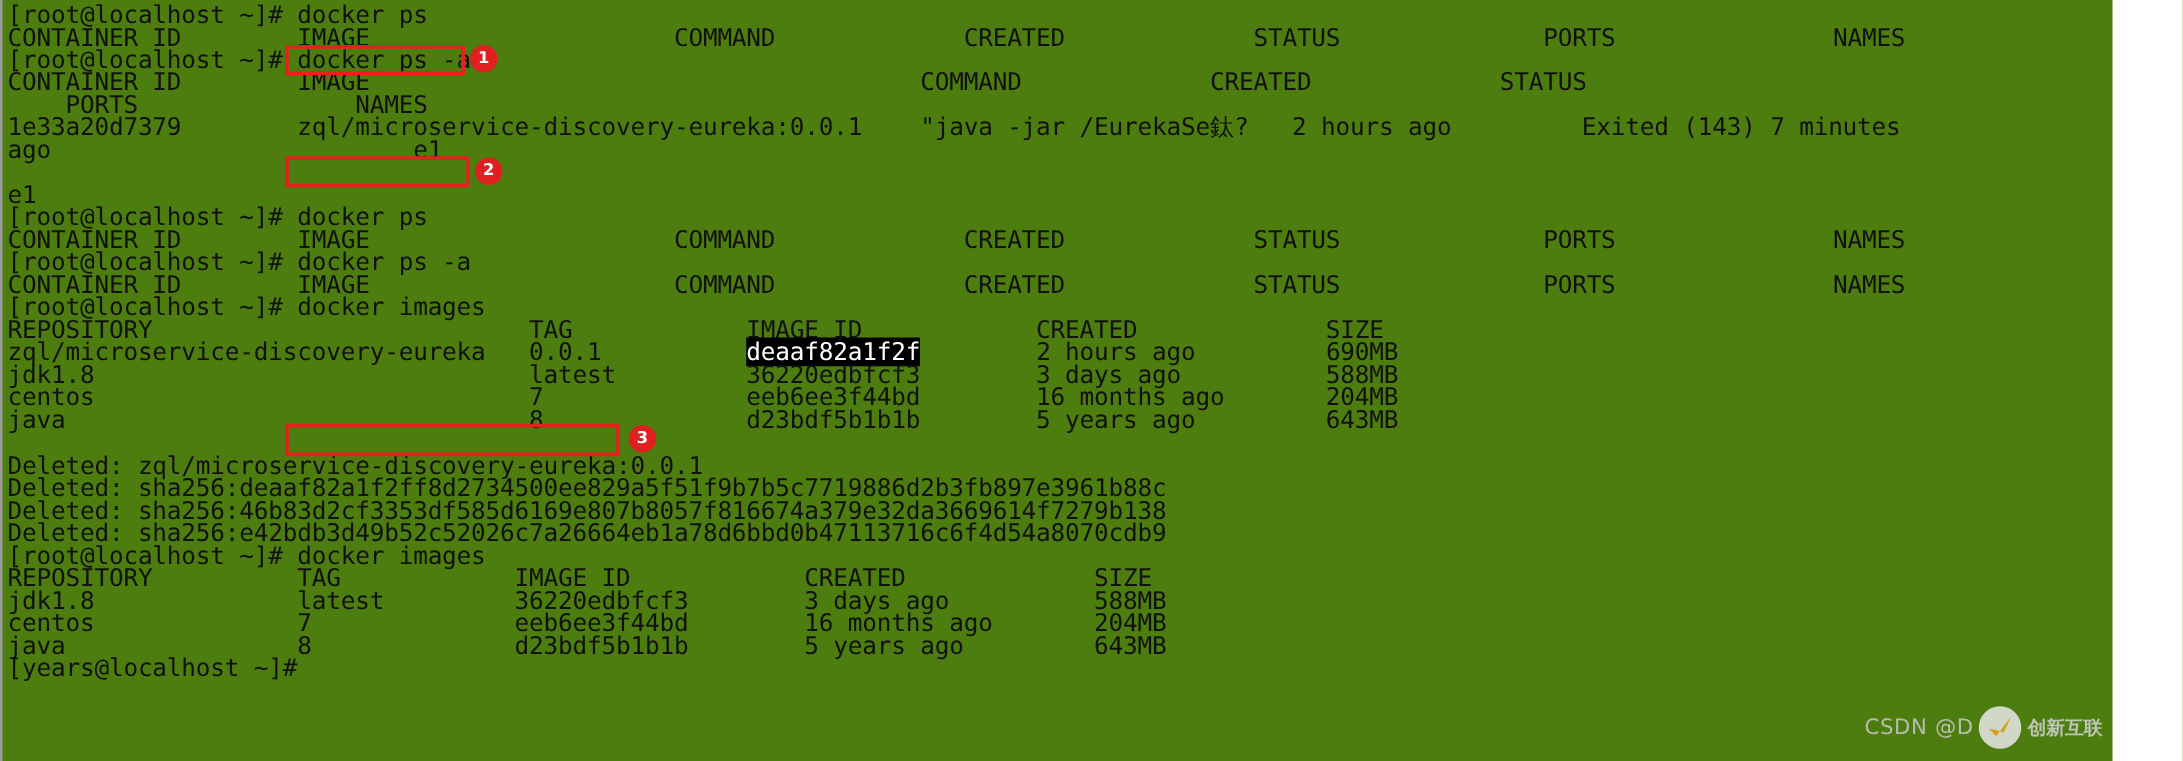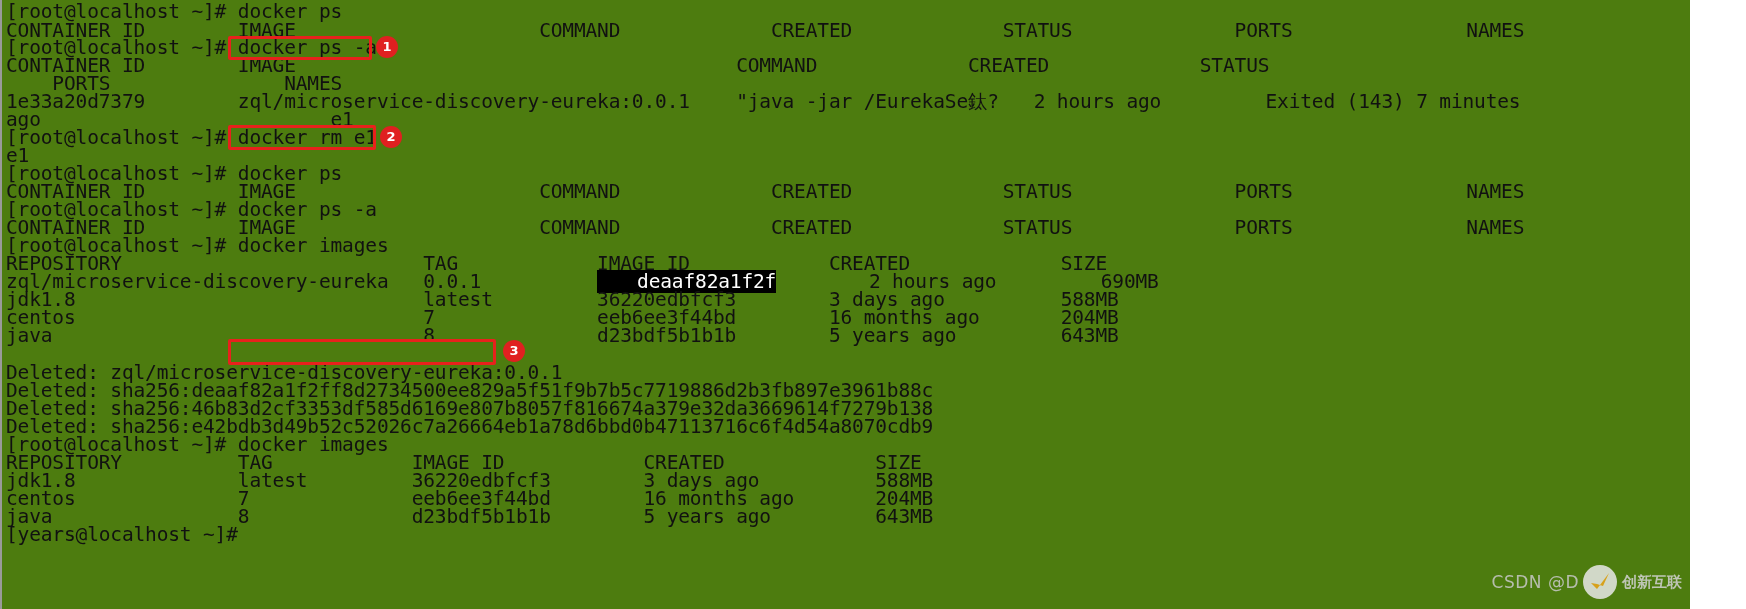--- a/index.html
+++ b/index.html
@@ -38,21 +38,20 @@
     font-family: "DejaVu Sans Mono", "Liberation Mono", monospace;
     font-size: 19.5px;
     line-height: 19.6px;
     letter-spacing: -0.15px;
     color: #111111;
   }
   .seg { white-space: pre; }
   .inv {
     background: #000000;
     color: #ffffff;
-    padding-left: 40px;
   }
   
   .redbox {
     position: absolute;
     border: 3px solid #e8211c;
     border-radius: 2px;
     box-sizing: border-box;
     pointer-events: none;
   }
   
@@ -116,21 +115,20 @@
   <div id="left-rule"></div>
 
   <div id="terminal">
       <div class="line" style="top: 2px;">[root@localhost ~]# docker ps</div>
       <div class="line" style="top: 21px;">CONTAINER ID        IMAGE                     COMMAND             CREATED             STATUS              PORTS               NAMES</div>
       <div class="line" style="top: 38px;">[root@localhost ~]# docker ps -a</div>
       <div class="line" style="top: 56px;">CONTAINER ID        IMAGE                                      COMMAND             CREATED             STATUS</div>
       <div class="line" style="top: 74px;">    PORTS               NAMES</div>
       <div class="line" style="top: 92px;">1e33a20d7379        zql/microservice-discovery-eureka:0.0.1    "java -jar /EurekaSe鈦?   2 hours ago         Exited (143) 7 minutes</div>
       <div class="line" style="top: 110px;">ago                         e1</div>
-      <div class="line" style="top: 128px;">[root@localhost ~]# docker rm e1</div>
       <div class="line" style="top: 146px;">e1</div>
       <div class="line" style="top: 164px;">[root@localhost ~]# docker ps</div>
       <div class="line" style="top: 182px;">CONTAINER ID        IMAGE                     COMMAND             CREATED             STATUS              PORTS               NAMES</div>
       <div class="line" style="top: 200px;">[root@localhost ~]# docker ps -a</div>
       <div class="line" style="top: 218px;">CONTAINER ID        IMAGE                     COMMAND             CREATED             STATUS              PORTS               NAMES</div>
       <div class="line" style="top: 236px;">[root@localhost ~]# docker images</div>
       <div class="line" style="top: 254px;">REPOSITORY                          TAG            IMAGE ID            CREATED             SIZE</div>
       <div class="line" style="top: 272px;"><span class="seg">zql/microservice-discovery-eureka   0.0.1          </span><span class="seg inv">deaaf82a1f2f</span><span class="seg">        2 hours ago         690MB</span></div>
       <div class="line" style="top: 290px;">jdk1.8                              latest         36220edbfcf3        3 days ago          588MB</div>
       <div class="line" style="top: 308px;">centos                              7              eeb6ee3f44bd        16 months ago       204MB</div>

